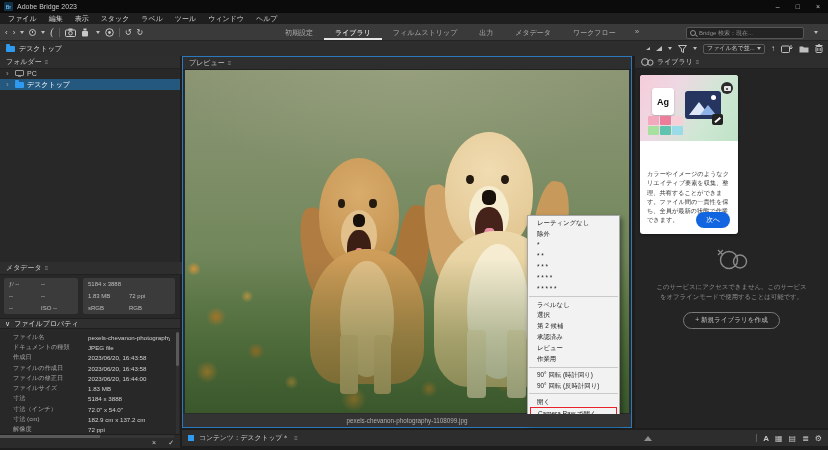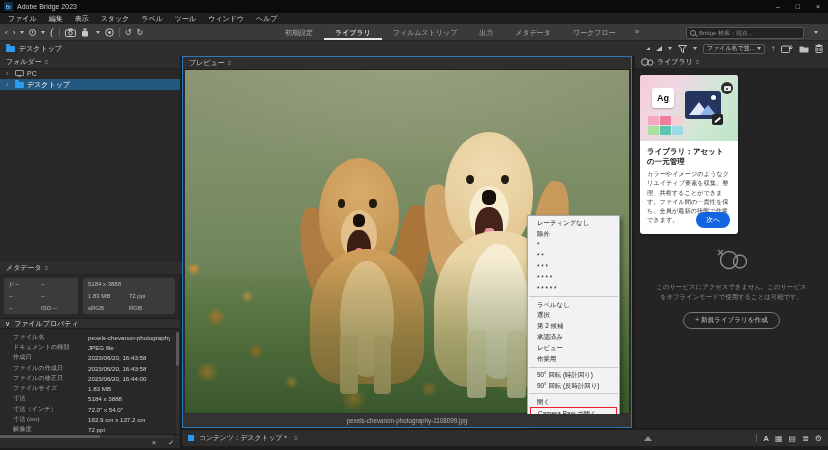--- a/index.html
+++ b/index.html
@@ -151,21 +151,21 @@
   .bb-tri{position:absolute;left:462px;top:6px;width:0;height:0;border-left:4px solid transparent;border-right:4px solid transparent;border-bottom:5px solid #8d8d8d;}
   .bb-ics{position:absolute;right:6px;top:0;height:16px;display:flex;align-items:center;gap:6px;font-size:8px;color:#c6c6c6;}
   .bb-ics .vsep{height:8px;}
   .bb-a{font-size:8px;font-weight:bold;}
 
   
   .card{position:absolute;left:5px;top:19px;width:98px;height:159px;background:#fff;border-radius:3px;overflow:hidden;
         box-shadow:0 1px 3px rgba(0,0,0,.4);}
   .card-illus{position:absolute;left:0;top:0;width:100%;height:66px;
         background:linear-gradient(120deg,#f6ccd9 0%,#eed8e3 32%,#cfe7d4 66%,#bfe3c6 100%);}
-  .ag-tile{position:absolute;left:12px;top:13px;width:22px;height:20px;background:#fff;border-radius:3px;box-shadow:0 1px 2px rgba(0,0,0,.25);
+  .ag-tile{position:absolute;left:12px;top:13px;width:22px;height:27px;background:#fff;border-radius:3px;box-shadow:0 1px 2px rgba(0,0,0,.25);
            display:flex;align-items:center;justify-content:center;font-size:9px;font-weight:bold;color:#111;}
   .img-tile{position:absolute;left:45px;top:16px;width:36px;height:28px;background:#26355f;border-radius:3px;overflow:hidden;}
   .img-mtn{position:absolute;left:4px;bottom:4px;width:0;height:0;border-left:10px solid transparent;border-right:10px solid transparent;border-bottom:13px solid #dfe7fa;}
   .img-mtn2{position:absolute;left:15px;bottom:4px;width:0;height:0;border-left:8px solid transparent;border-right:8px solid transparent;border-bottom:10px solid #8fb3e8;}
   .img-sun{position:absolute;right:5px;top:4px;width:5px;height:5px;border-radius:50%;background:#fff;}
   .cam-badge{position:absolute;right:5px;top:7px;width:12px;height:12px;border-radius:50%;background:#2b2b2b;}
   .cam-badge:before{content:"";position:absolute;left:2.5px;top:4px;width:7px;height:5px;background:#e8e8e8;border-radius:1px;}
   .cam-badge:after{content:"";position:absolute;left:5px;top:5.5px;width:2px;height:2px;border-radius:50%;background:#2b2b2b;}
   .brush-badge{position:absolute;left:72px;top:39px;width:11px;height:11px;border-radius:2px;background:#222;}
   .brush-badge:before{content:"";position:absolute;left:2px;top:5px;width:7px;height:1.5px;background:#fff;transform:rotate(-40deg);}
@@ -490,21 +490,20 @@
         <div class="brush-badge"></div>
         <div class="swatches">
           <div class="sw" style="background:#f2a9bd;"></div>
           <div class="sw" style="background:#ec7d9b;"></div>
           <div class="sw" style="background:#f6cfd9;"></div>
           <div class="sw" style="background:#a8e0a0;"></div>
           <div class="sw" style="background:#5ec4ae;"></div>
           <div class="sw" style="background:#9adbe8;"></div>
         </div>
       </div>
-      <div class="card-title">ライブラリ：アセットの一元管理</div>
       <div class="card-body">カラーやイメージのようなクリエイティブ要素を収集、整理、共有することができます。ファイル間の一貫性を保ち、全員が最新の状態で作業できます。</div>
       <div class="next-btn">次へ</div>
     </div>
 
     <div class="offline">
       <svg class="cc-off" width="34" height="22" viewBox="0 0 34 22">
         <circle cx="14" cy="12" r="8.5" fill="none" stroke="#8a8a8a" stroke-width="1.4"></circle>
         <circle cx="25" cy="13.5" r="6.5" fill="none" stroke="#8a8a8a" stroke-width="1.4"></circle>
         <path d="M3 2 L8 7 M8 2 L3 7" stroke="#8a8a8a" stroke-width="1.2"></path>
       </svg>

